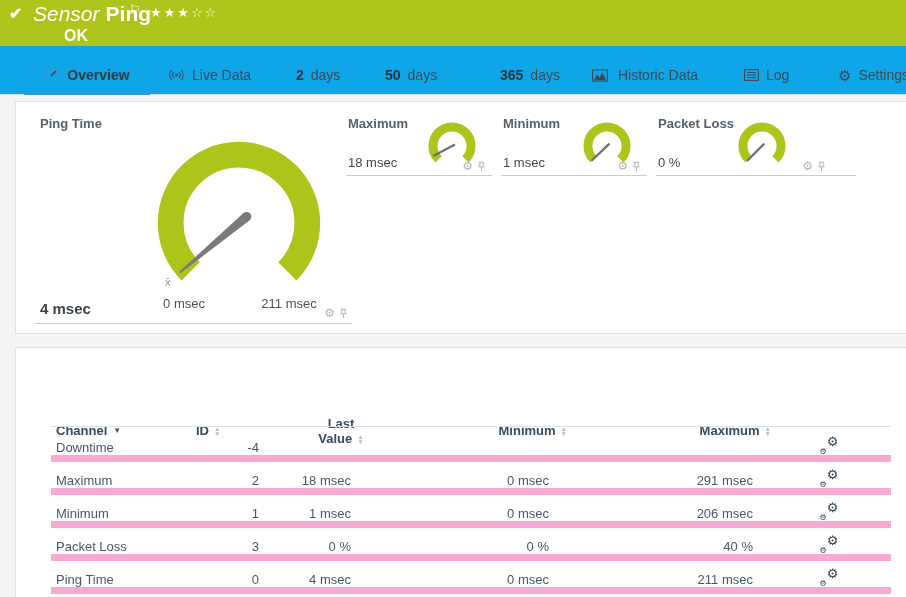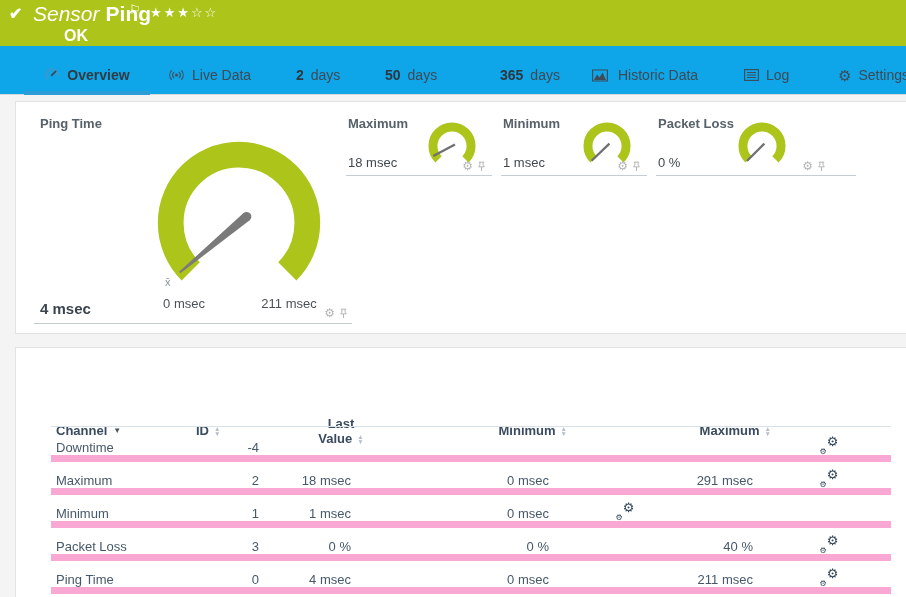--- a/index.html
+++ b/index.html
@@ -290,20 +290,21 @@
               <span class="g1">⚙</span>
               <span class="g2">⚙</span>
             </span>
           </span>
       </div>
       <div class="trow">
         <span class="td td-channel">Minimum</span>
         <span class="td td-id">1</span>
         <span class="td td-last">1 msec</span>
         <span class="td td-min">0 msec</span>
+        <span class="td td-max">206 msec</span>
         <span class="td td-gears">
             <span class="gears">
               <span class="g1">⚙</span>
               <span class="g2">⚙</span>
             </span>
           </span>
       </div>
       <div class="trow">
         <span class="td td-channel">Packet Loss</span>
         <span class="td td-id">3</span>

